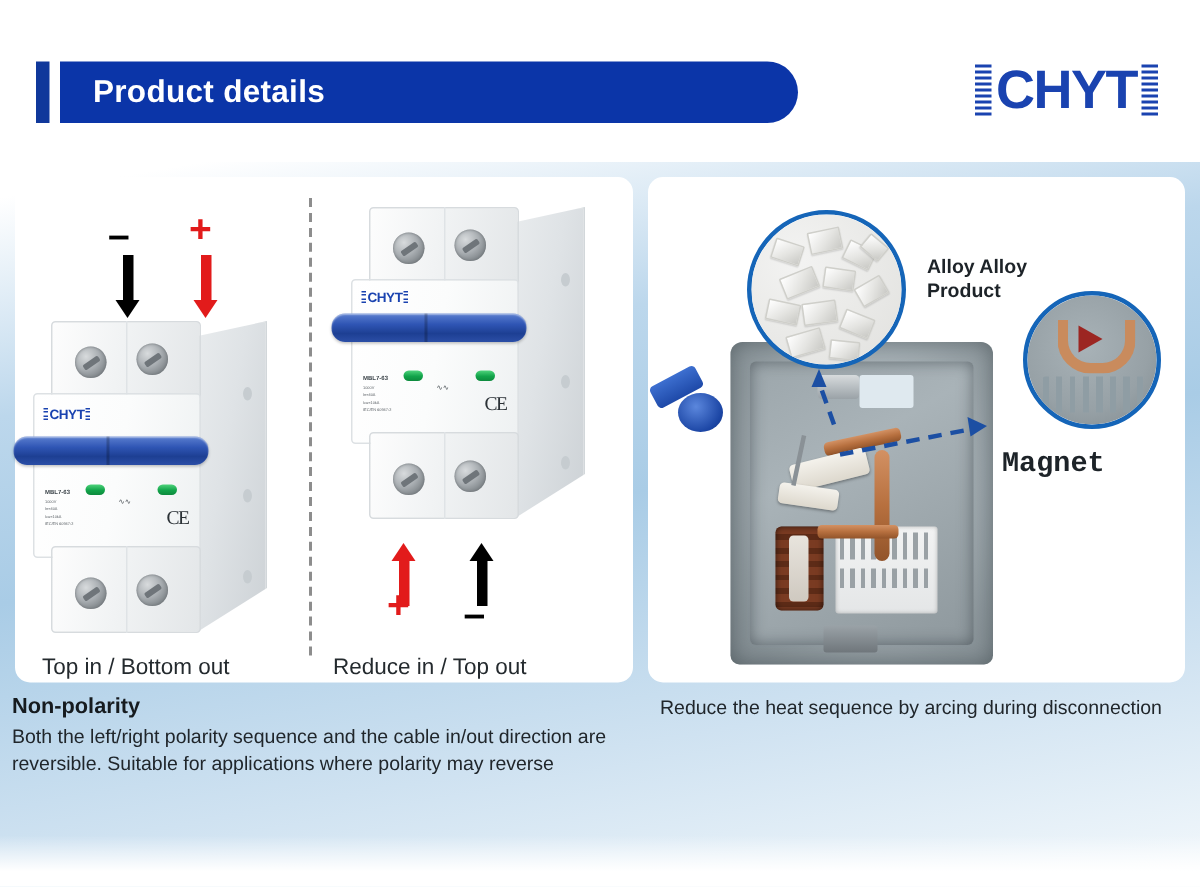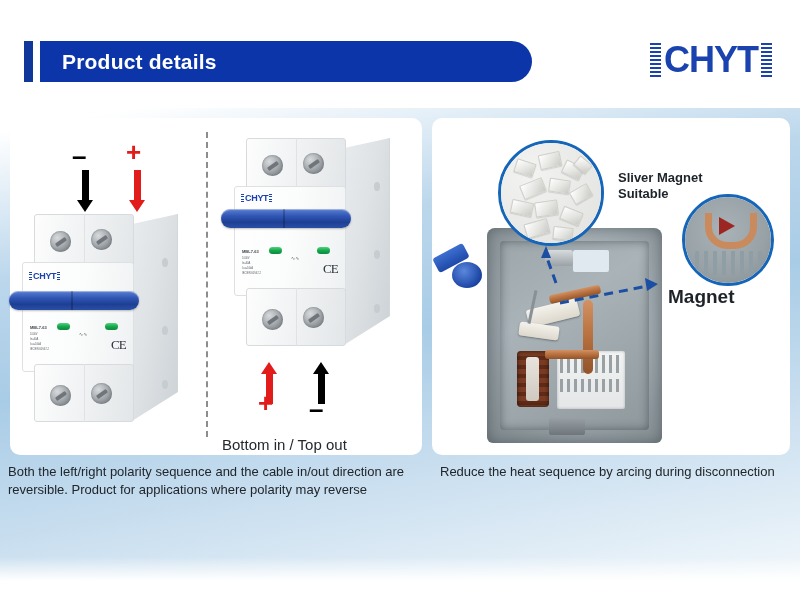--- a/index.html
+++ b/index.html
@@ -529,20 +529,21 @@
         <div class="ce-mark" style="left:88px; top:74px;">CE</div>
       </div>
 
       <div class="term-block" style="left:24px; top:150px; width:100px; height:58px;">
         <div class="screw" style="left:15px; top:20px;"></div>
         <div class="screw" style="left:56px; top:18px;"></div>
       </div>
       <div style="position:absolute;left:74px;top:150px;width:1px;height:58px;background:#dfe3e6;"></div>
     </div>
 
+    <div class="cap" style="left:18px; top:318px;">Top in / Bottom out</div>
 
     <div class="breaker" style="left:212px; top:20px; width:190px; height:215px;">
 
       <div class="side-face" style="left:122px; top:0px; width:46px; height:207px;
            clip-path: polygon(0 10px, 100% 0, 100% 86%, 0 100%);"></div>
       <div class="side-notch" style="left:152px; top:44px; width:6px; height:9px;"></div>
       <div class="side-notch" style="left:152px; top:112px; width:6px; height:9px;"></div>
       <div class="side-notch" style="left:152px; top:166px; width:6px; height:9px;"></div>
 
       <div class="term-block" style="left:24px; top:0px; width:100px; height:56px;">
@@ -593,21 +594,21 @@
       <div class="head" style="top:0; border-bottom:12px solid #e21b1b;"></div>
     </div>
     <div class="sign" style="left:248px; top:272px; color:#e21b1b;">+</div>
 
     <div class="arrow" style="left:308px; top:244px;">
       <div class="shaft" style="height:30px; top:12px; background:#000;"></div>
       <div class="head" style="top:0; border-bottom:12px solid #000;"></div>
     </div>
     <div class="sign sign-minus" style="left:299px; top:278px; color:#000;">–</div>
 
-    <div class="cap" style="left:212px; top:318px;">Bottom in / Top out</div>
+    <div class="cap" style="left:212px; top:318px;">Reduce in / Top out</div>
   </div>
 
   <div class="card card-right">
 
     <div class="cutaway">
       <div class="cut-inner"></div>
       <div class="coil"></div>
       <div class="arc-chute">
         <div class="fins"></div>
         <div class="fins2"></div>
@@ -639,43 +640,44 @@
         <div class="chip" style="left:10px;top:58px;width:22px;height:14px;transform:rotate(12deg);"></div>
         <div class="chip" style="left:34px;top:58px;width:23px;height:15px;transform:rotate(-8deg);"></div>
         <div class="chip" style="left:60px;top:66px;width:21px;height:14px;transform:rotate(22deg);"></div>
         <div class="chip" style="left:24px;top:78px;width:24px;height:15px;transform:rotate(-16deg);"></div>
         <div class="chip" style="left:52px;top:84px;width:20px;height:13px;transform:rotate(6deg);"></div>
         <div class="chip" style="left:74px;top:16px;width:16px;height:12px;transform:rotate(40deg);"></div>
       </div>
     </div>
 
     <div class="callout-label" style="left:186px; top:52px;">
-      <div>Sliver Magnet</div>
-      <div>Suitable</div>
+      <div>Alloy Alloy</div>
+      <div>Product</div>
     </div>
 
     <div class="mag-circle mag-magnet">
       <div class="magnet-art">
         <div class="u"></div>
         <div class="redwedge"></div>
         <div class="pins"></div>
       </div>
     </div>
 
-    <div class="magnet-label" style="left:236px; top:168px;">Magnet</div>
+    <div class="magnet-label" style="left:236px; top:180px;font-family:Liberation Mono, monospace;">Magnet</div>
 
     <svg class="cal-line" style="left:0; top:0; width:358px; height:337px;" viewBox="0 0 358 337">
       <line x1="124" y1="165" x2="114" y2="137" stroke="#1c4fa3" stroke-width="3" stroke-dasharray="9 6"></line>
       <polygon points="114,128 109,140 119,140" fill="#1c4fa3"></polygon>
       <line x1="128" y1="185" x2="216" y2="168" stroke="#1c4fa3" stroke-width="3" stroke-dasharray="9 6"></line>
       <polygon points="226,166 213,160 215,173" fill="#1c4fa3"></polygon>
     </svg>
   </div>
 
   <div class="caption cap-left">
-    <div class="caption-body">Both the left/right polarity sequence and the cable in/out direction are reversible. Product for applications where polarity may reverse</div>
+    <div class="caption-title">Non-polarity</div>
+    <div class="caption-body">Both the left/right polarity sequence and the cable in/out direction are reversible. Suitable for applications where polarity may reverse</div>
   </div>
 
   <div class="caption cap-right">
     <div class="caption-body">Reduce the heat sequence by arcing during disconnection</div>
   </div>
 
 </div>
 
 </body></html>

